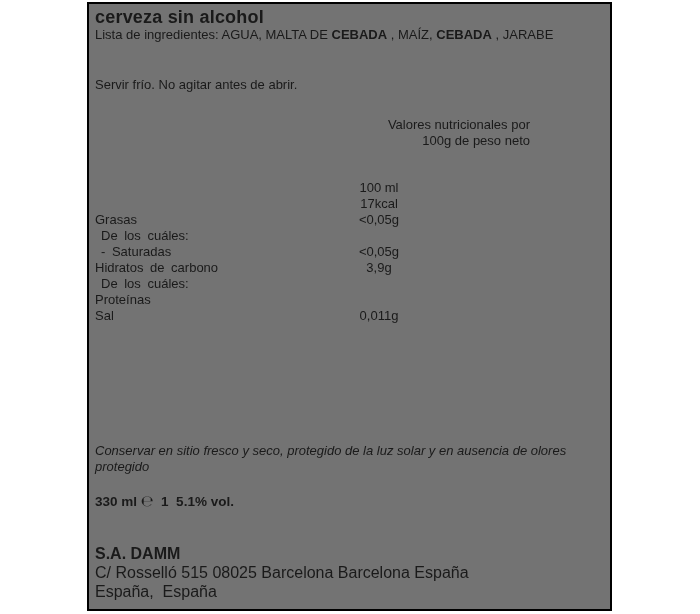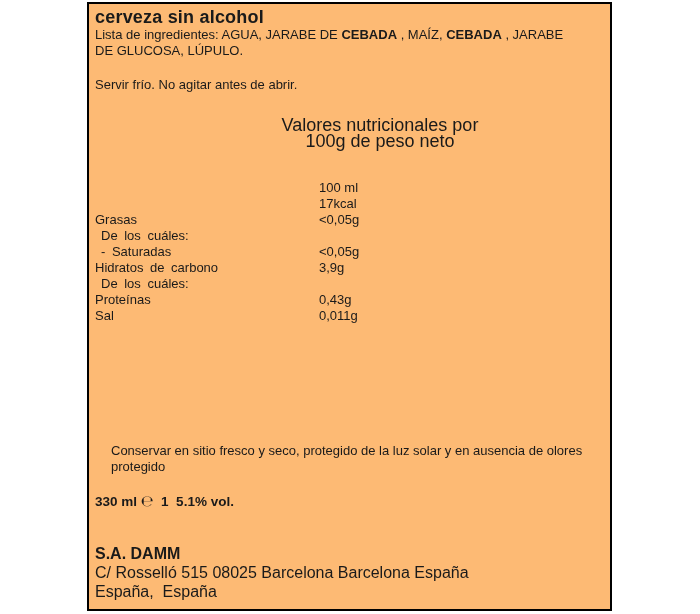--- a/index.html
+++ b/index.html
@@ -10,95 +10,95 @@
     color: #1a1a1a;
     overflow: hidden;
   }
   .page { position: relative; width: 700px; height: 614px; background: #ffffff; }
 
   .label-box {
     position: absolute;
     left: 87px; top: 2px;
     width: 525px; height: 609px;
     border: 2px solid #000000;
-    background: #fdba74;
+    background: #737373;
   }
 
   .title {
     position: absolute; top: 3px; left: 6px;
     font-size: 18px; font-weight: bold; line-height: 20px;
     letter-spacing: 0.2px;
   }
   .ingredients {
     position: absolute; top: 23px; left: 6px; right: 6px;
     font-size: 13px; line-height: 16px;
   }
   .b { font-weight: bold; }
   .servir {
     position: absolute; top: 73px; left: 6px;
     font-size: 13px; line-height: 16px;
   }
   .nutri-heading {
     position: absolute; top: 113px; left: 141px;
-    width: 300px; text-align: center;
-    font-size: 18px; line-height: 16px;
+    width: 300px; text-align: right;
+    font-size: 13px; line-height: 16px;
   }
   .ntable {
     position: absolute; top: 176px; left: 6px; right: 6px;
   }
   .nrow { position: relative; height: 16px; font-size: 13px; line-height: 16px; }
   .nlabel { white-space: pre; word-spacing: 3px; }
   .nrow .ind { padding-left: 6px; }
   .nvalue {
     position: absolute; left: 224px; top: 0;
-    width: 120px; white-space: pre;
+    width: 120px; text-align: center; white-space: pre;
   }
   .conservar {
-    position: absolute; top: 439px; left: 22px; right: 6px;
-    font-size: 13px; line-height: 16px;
+    position: absolute; top: 439px; left: 6px; right: 6px;
+    font-size: 13px; line-height: 16px; font-style: italic;
   }
   .volume {
     position: absolute; top: 489px; left: 6px;
     font-size: 13.5px; font-weight: bold; line-height: 17px; white-space: pre;
   }
   .volume .emark { font-weight: 400; font-size: 15px; font-family: "DejaVu Sans", sans-serif; }
   .company {
     position: absolute; top: 540px; left: 6px; right: 6px;
     font-size: 16px; line-height: 19px;
   }
   .pre { white-space: pre; }
 </style>
 </head>
 <body>
 
 <div class="page">
   <div class="label-box">
 
     <div class="title">cerveza sin alcohol</div>
 
-    <div class="ingredients"><span>Lista de ingredientes: AGUA, JARABE DE </span><span class="b">CEBADA</span><span> , MAÍZ, </span><span class="b">CEBADA</span><span> , JARABE</span><br><span>DE GLUCOSA, LÚPULO.</span></div>
+    <div class="ingredients"><span>Lista de ingredientes: AGUA, MALTA DE </span><span class="b">CEBADA</span><span> , MAÍZ, </span><span class="b">CEBADA</span><span> , JARABE</span><br></div>
 
     <div class="servir">Servir frío. No agitar antes de abrir.</div>
 
     <div class="nutri-heading">
       <div>Valores nutricionales por</div>
       <div>100g de peso neto</div>
     </div>
 
     <div class="ntable">
       <div class="nrow">
           <span class="nvalue">100 ml</span>
         </div>
       <div class="nrow"><span class="nlabel"></span><span class="nvalue">17kcal</span></div>
       <div class="nrow"><span class="nlabel">Grasas</span><span class="nvalue">&lt;0,05g</span></div>
       <div class="nrow"><span class="nlabel ind">De los cuáles:</span><span class="nvalue"></span></div>
       <div class="nrow"><span class="nlabel ind">- Saturadas</span><span class="nvalue">&lt;0,05g</span></div>
       <div class="nrow"><span class="nlabel">Hidratos de carbono</span><span class="nvalue">3,9g</span></div>
       <div class="nrow"><span class="nlabel ind">De los cuáles:</span><span class="nvalue"></span></div>
-      <div class="nrow"><span class="nlabel">Proteínas</span><span class="nvalue">0,43g</span></div>
+      <div class="nrow"><span class="nlabel">Proteínas</span></div>
       <div class="nrow"><span class="nlabel">Sal</span><span class="nvalue">0,011g</span></div>
     </div>
 
     <div class="conservar"><span>Conservar en sitio fresco y seco, protegido de la luz solar y en ausencia de olores</span><br><span>protegido</span></div>
 
     <div class="volume"><span>330 ml </span><span class="emark">℮</span><span>  1  5.1% vol.</span></div>
 
     <div class="company">
       <div class="b">S.A. DAMM</div>
       <div>C/ Rosselló 515 08025 Barcelona Barcelona España</div>

